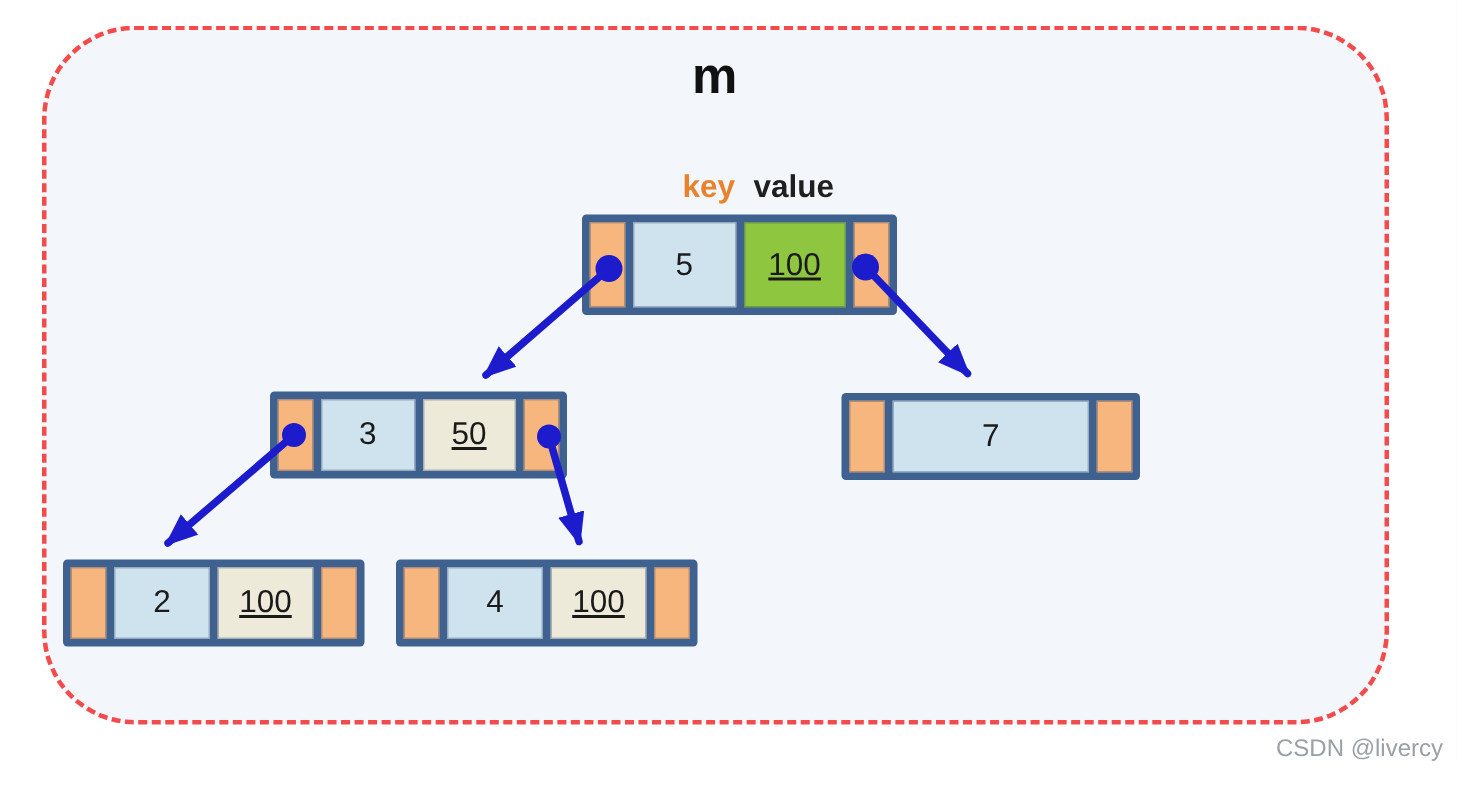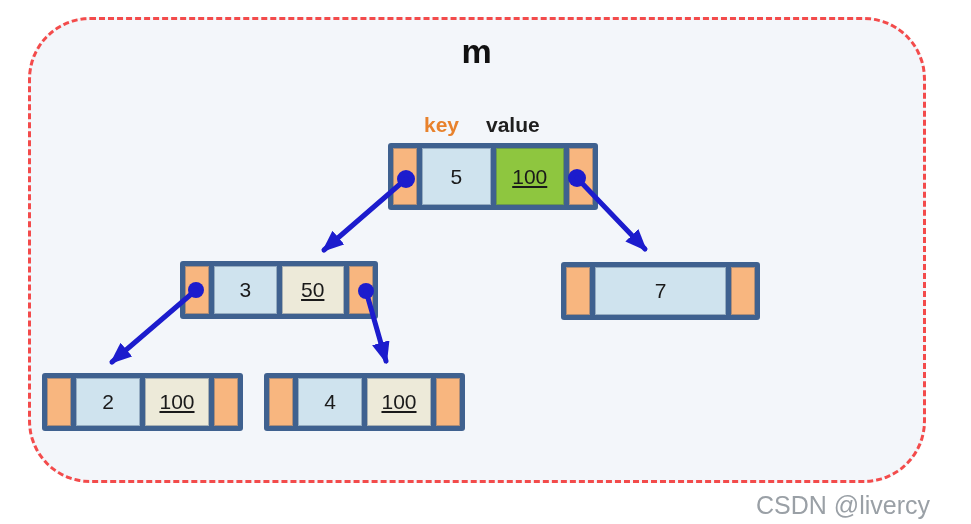--- a/index.html
+++ b/index.html
@@ -11,21 +11,21 @@
   .panel{
     position:absolute;left:28px;top:17px;width:898px;height:466px;
     background:var(--canvas-bg);
     border:3px dashed var(--red-border);
     border-radius:62px;box-sizing:border-box;
   }
   .diagram-title{
     position:absolute;left:28px;top:32px;width:898px;text-align:center;
     font-size:34px;font-weight:bold;color:var(--title-color);letter-spacing:1px;
   }
-  .col-label{position:absolute;font-size:21px;font-weight:bold;text-align:left;}
+  .col-label{position:absolute;font-size:21px;font-weight:bold;text-align:right;}
   .col-label.key{left:424px;top:113px;width:66px;color:var(--key-label-color);}
   .col-label.value{left:486px;top:113px;width:70px;color:var(--value-label-color);}
   .node{
     position:absolute;background:var(--node-frame);
     border-radius:3px;display:flex;align-items:stretch;
     box-sizing:border-box;padding:5px;gap:5px;
   }
   .cell{
     display:flex;align-items:center;justify-content:center;
     font-size:21px;color:var(--cell-text);
@@ -33,22 +33,22 @@
   }
   .cell.ptr{width:24px;background:var(--pointer-cell);}
   .cell.key{flex:1;background:var(--key-cell);}
   .cell.val{flex:1;background:var(--value-cell);text-decoration:underline;}
   .cell.val-highlight{background:var(--value-highlight);}
   svg.edges{position:absolute;left:0;top:0;width:971px;height:524px;pointer-events:none;}
   svg.edges line{stroke:var(--arrow-color);stroke-width:5;stroke-linecap:round;}
   svg.edges circle{fill:var(--arrow-color);}
   svg.edges marker path{fill:var(--arrow-color);}
   .watermark{
-    position:absolute;left:748px;top:491px;width:182px;text-align:right;
-    font-size:25px;color:var(--watermark-color);
+    position:absolute;left:780px;top:491px;width:182px;text-align:right;
+    font-size:16px;color:var(--watermark-color);
   }
 </style>
 </head>
 <body>
 
 <div class="scene">
 
   <div class="panel"></div>
 
   <div class="diagram-title">m</div>

